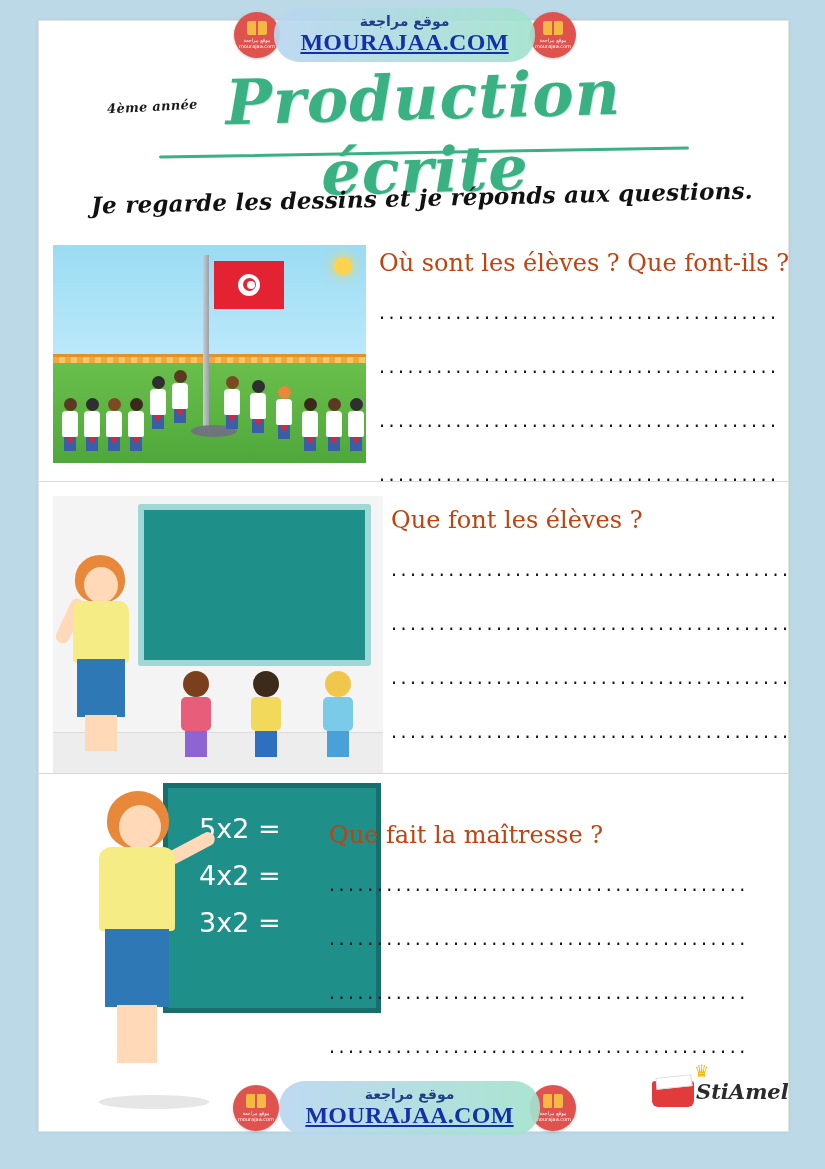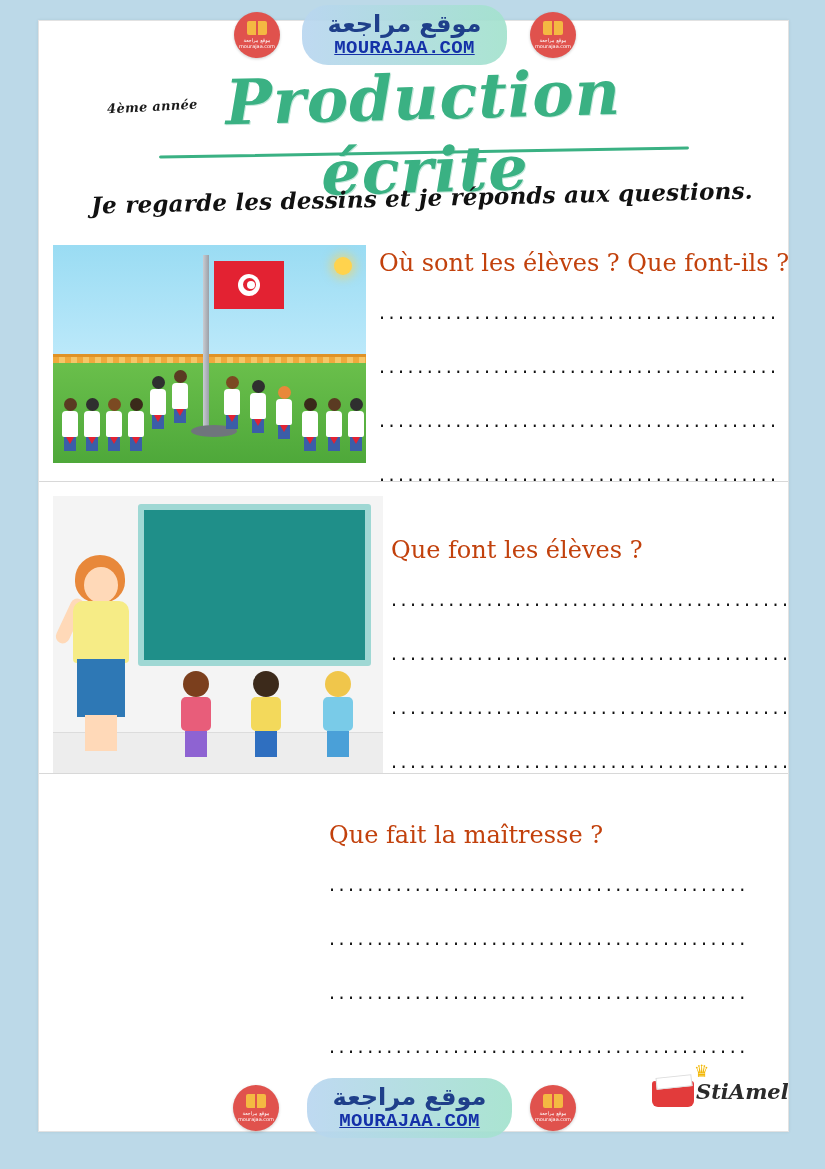--- a/index.html
+++ b/index.html
@@ -166,28 +166,28 @@
   }
   .wm-pill {
     background: linear-gradient(90deg, rgba(185,214,240,.92), rgba(163,226,205,.92));
     border-radius: 26px;
     padding: 6px 26px;
     text-align: center;
     line-height: 1.12;
   }
   .wm-ar {
     font-family: "DejaVu Sans", sans-serif;
-    font-size: 24px;
+    font-size: 14px;
     color: #1f3f8a;
     direction: rtl;
     font-weight: bold;
   }
   .wm-url {
-    font-family: Liberation Mono, monospace;
-    font-size: 19px;
+    font-family: Liberation Serif, serif;
+    font-size: 24px;
     font-weight: bold;
     color: #1430a8;
     text-decoration: underline;
     letter-spacing: .3px;
   }
   .wm-badge {
     position: absolute;
     width: 46px; height: 46px;
     border-radius: 50%;
     background: #e0524d;
@@ -373,30 +373,45 @@
       <div class="b" style="background:#f3d95b"></div>
       <div class="l" style="background:#2f6fc0"></div>
     </div>
     <div class="kid2" style="left:262px;">
       <div class="h" style="background:#f0c64b"></div>
       <div class="b" style="background:#79cbe8"></div>
       <div class="l" style="background:#4aa0d8"></div>
     </div>
   </div>
 
-  <div class="exercise" style="left:352px; top:485px; width:400px;margin-top:30px;">
+  <div class="exercise" style="left:352px; top:485px; width:400px;">
     <div class="question">Que font les élèves ?</div>
     <div class="dots" style="margin-top:24px;">...............................................................</div>
     <div class="dots" style="margin-top:32px;">...............................................................</div>
     <div class="dots" style="margin-top:32px;">...............................................................</div>
     <div class="dots" style="margin-top:32px;">...............................................................</div>
   </div>
 
   <div class="divider" style="left:0; top:752px; width:749px;"></div>
 
+  <div class="pic p3" style="left:42px; top:758px; width:300px; height:330px;">
+    <div class="board"></div>
+    <div class="sums">
+      <div>5x2 =</div>
+      <div>4x2 =</div>
+      <div>3x2 =</div>
+    </div>
+    <div class="t-arm"></div>
+    <div class="t-hair"></div>
+    <div class="t-face"></div>
+    <div class="t-shirt"></div>
+    <div class="t-skirt"></div>
+    <div class="t-legs"></div>
+    <div class="shadow"></div>
+  </div>
 
   <div class="exercise" style="left:290px; top:800px; width:420px;">
     <div class="question">Que fait la maîtresse ?</div>
     <div class="dots" style="margin-top:24px;">...........................................................</div>
     <div class="dots" style="margin-top:32px;">...........................................................</div>
     <div class="dots" style="margin-top:32px;">...........................................................</div>
     <div class="dots" style="margin-top:32px;">...........................................................</div>
   </div>
 
   <div class="logo">

